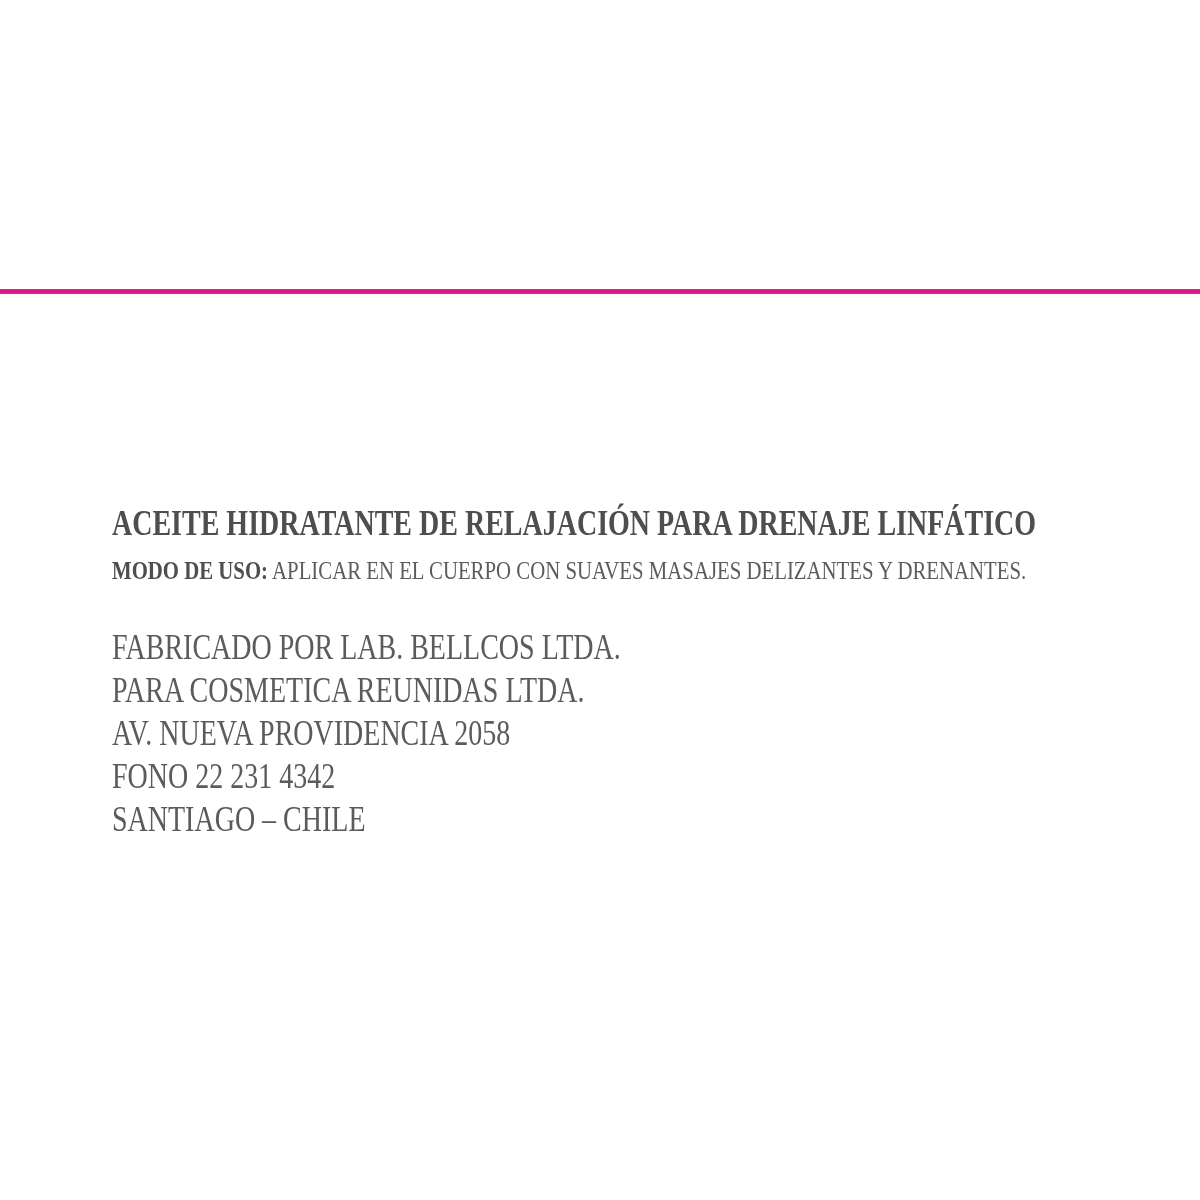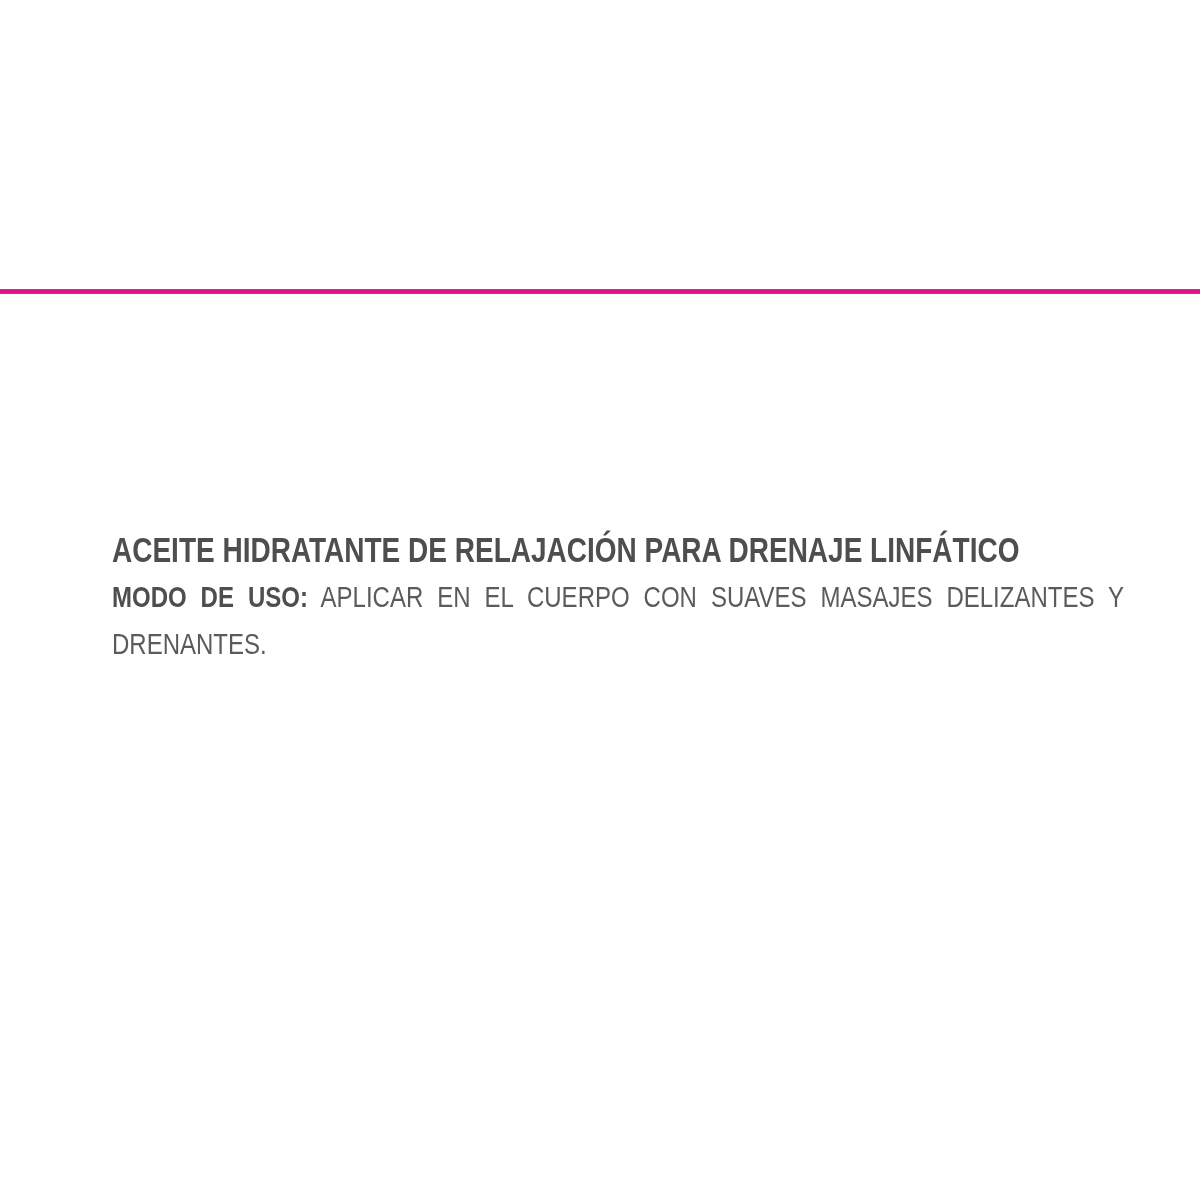--- a/index.html
+++ b/index.html
@@ -33,30 +33,31 @@
     top: 1px;
     width: 100%;
     height: 3px;
     background: #e01489;
   }
 
   
   #label-text {
     position: absolute;
     left: 112px;
-    top: 526px;
+    top: 500px;
     width: 1012px;
     color: #5b5b5d;
+    font-family: Liberation Serif, serif;
   }
 
   .para {
     margin: 0;
     text-align: justify;
     text-justify: inter-word;
-    font-size: 30px;
+    font-size: 26px;
     line-height: 47px;
     font-weight: 400;
     font-stretch: condensed;
     transform-origin: left top;
   }
 
   
   .cond {
     display: block;
     transform: scaleX(0.80);
@@ -118,15 +119,32 @@
         <span class="lbl">MODO DE USO:</span><span> APLICAR EN EL CUERPO CON SUAVES MASAJES DELIZANTES Y DRENANTES.</span>
       </span>
     </p>
 
 
     <div class="block-gap"></div>
 
 
     <div class="block-gap"></div>
 
+    <ul id="address-block">
+      <li>
+        <span class="cond">FABRICADO POR LAB. BELLCOS LTDA.</span>
+      </li>
+      <li>
+        <span class="cond">PARA COSMETICA REUNIDAS LTDA.</span>
+      </li>
+      <li>
+        <span class="cond">AV. NUEVA PROVIDENCIA 2058</span>
+      </li>
+      <li>
+        <span class="cond">FONO 22 231 4342</span>
+      </li>
+      <li>
+        <span class="cond">SANTIAGO – CHILE</span>
+      </li>
+    </ul>
 
   </div>
 </div>
 
 </body></html>

